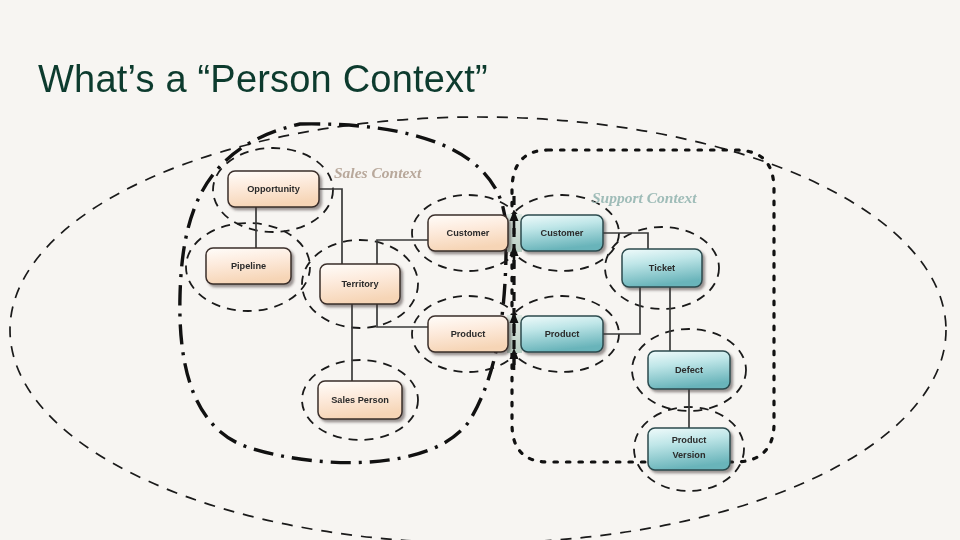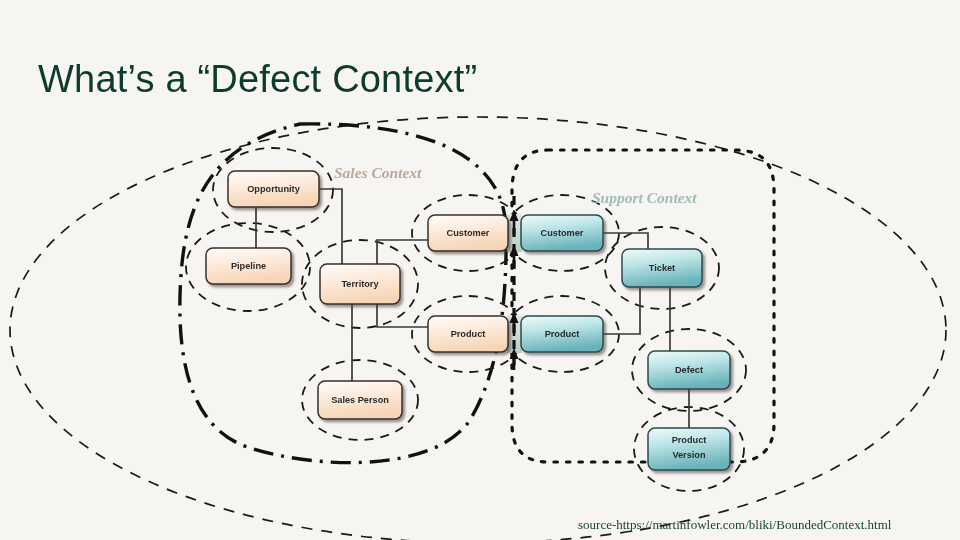--- a/index.html
+++ b/index.html
@@ -47,21 +47,21 @@
     fill:#2b2b2b;
     text-anchor:middle;
     dominant-baseline:middle;
   }
 </style>
 </head>
 <body>
 
 <div id="slide">
 
-  <div id="title">What’s a “Defect Context”</div>
+  <div id="title">What’s a “Person Context”</div>
 
   <svg id="diagram" viewBox="0 0 960 540">
     <defs>
       <linearGradient id="gradPeach" x1="0" y1="0" x2="0.25" y2="1">
         <stop offset="0%" stop-color="#fffdfa"></stop>
         <stop offset="45%" stop-color="#fdebdd"></stop>
         <stop offset="100%" stop-color="#f6d5b6"></stop>
       </linearGradient>
       <linearGradient id="gradTeal" x1="0" y1="0" x2="0.25" y2="1">
         <stop offset="0%" stop-color="#f0fbfb"></stop>
@@ -200,15 +200,14 @@
         <text class="node-label" x="689" y="441">Product</text>
         <text class="node-label" x="689" y="456">Version</text>
       </g>
     </g>
 
     <text class="ctx-label" x="334" y="178" fill="#b8a89b">Sales Context</text>
     <text class="ctx-label" x="592" y="203" fill="#9fbcb8">Support Context</text>
 
   </svg>
 
-  <div id="source">source-https://martinfowler.com/bliki/BoundedContext.html</div>
 
 </div>
 
 </body></html>

